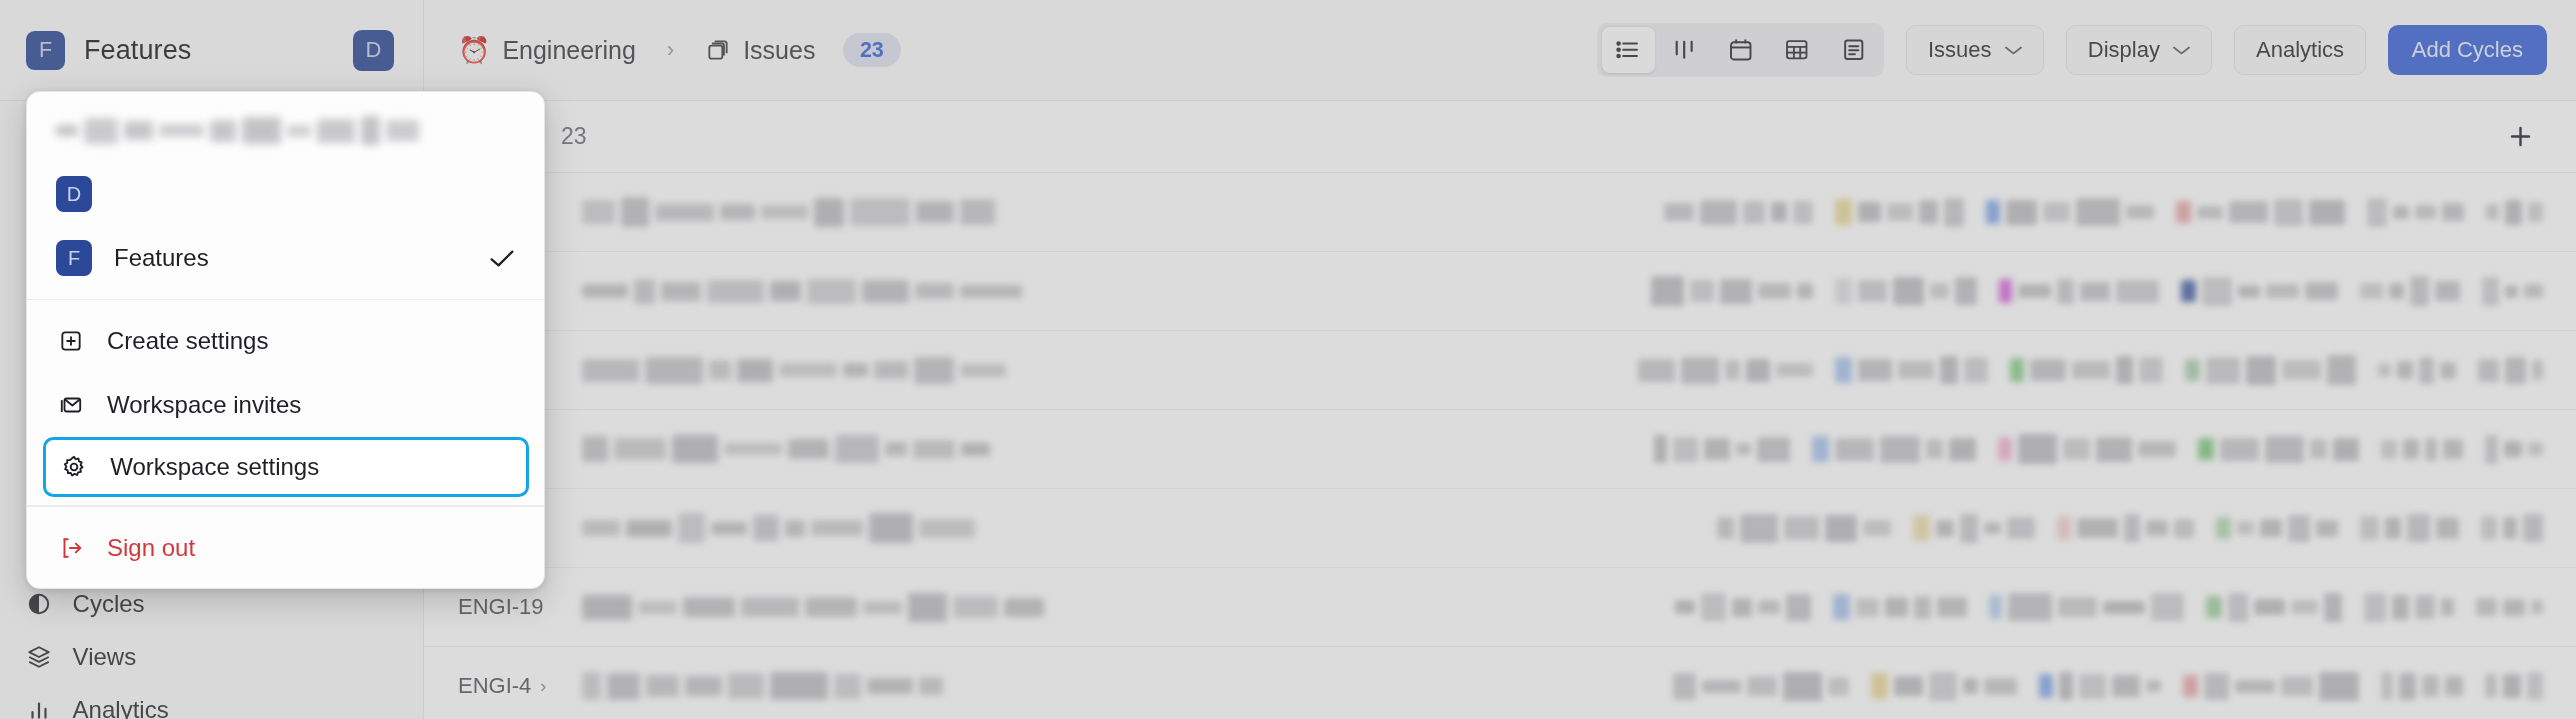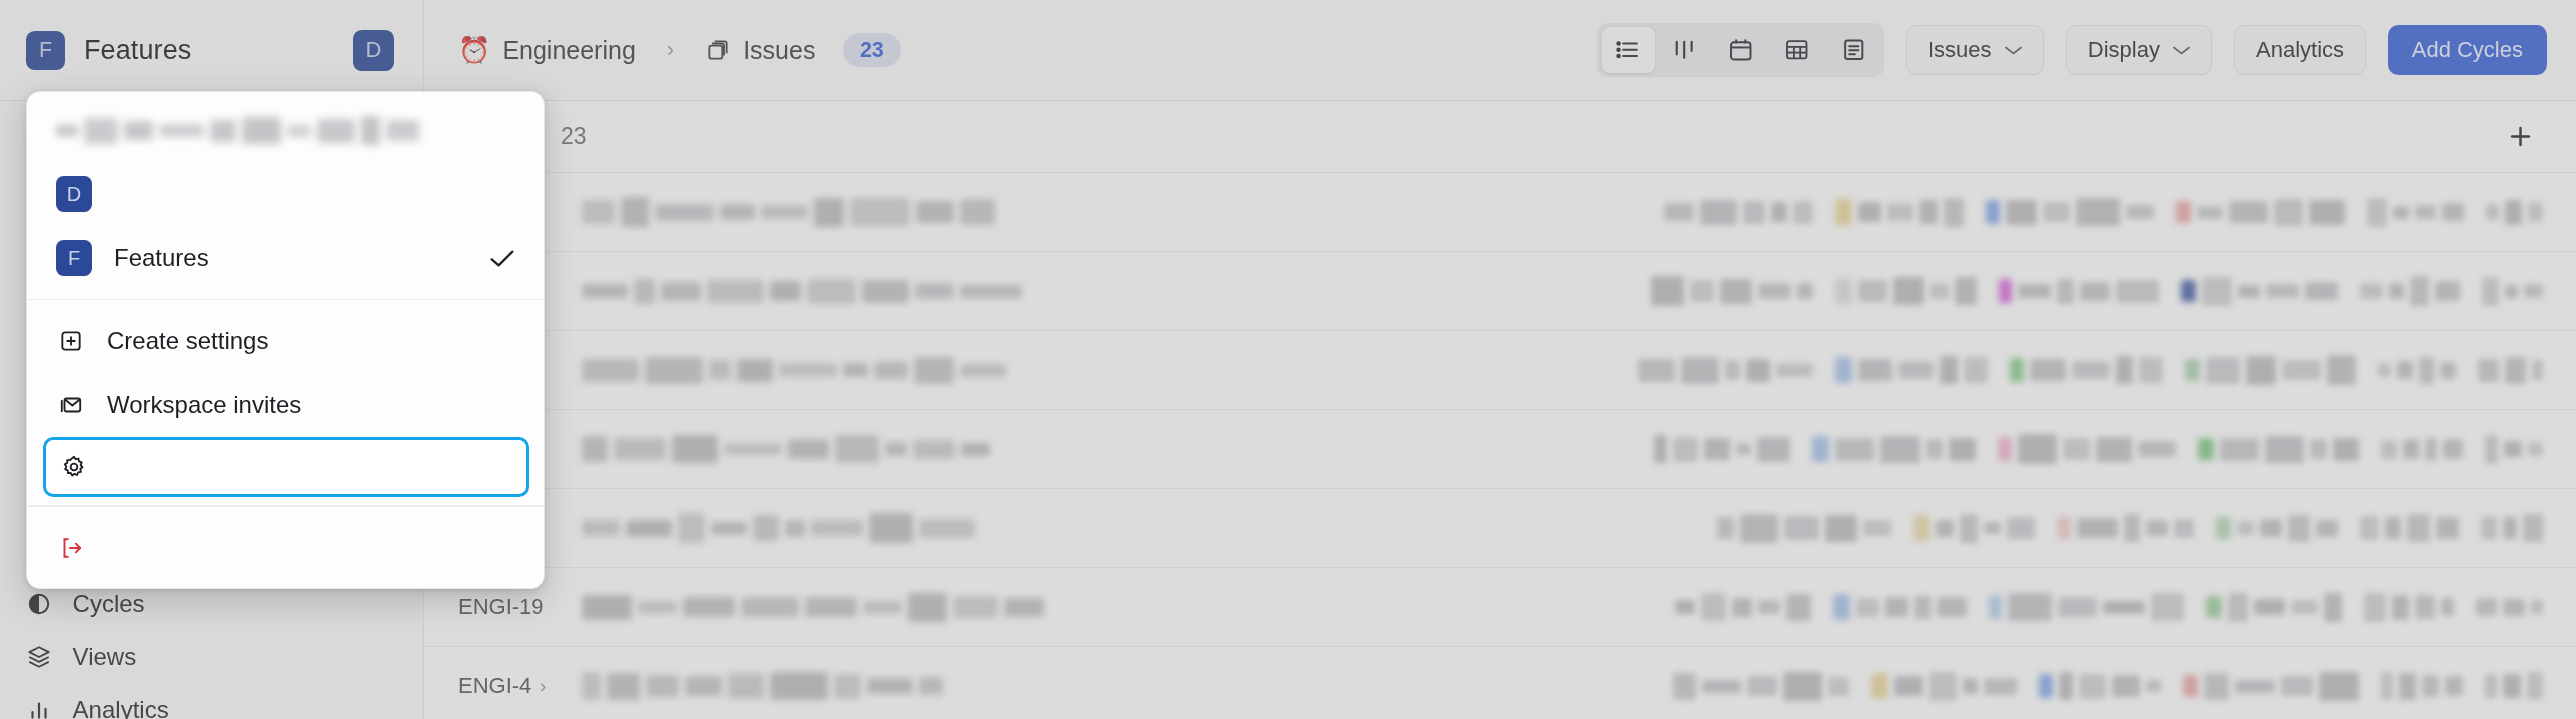--- a/index.html
+++ b/index.html
@@ -766,31 +766,33 @@
       <span class="mlabel">Workspace invites</span>
     </div>
 
     <div class="mitem focused">
       <span class="mico">
         <svg class="icon-svg" width="26" height="26" viewBox="0 0 24 24" fill="none" stroke="#1f1f25" stroke-width="1.7" stroke-linejoin="round">
           <circle cx="12" cy="12" r="3.1"></circle>
           <path d="M12 2.6l1.5 2.2 2.6-.6.5 2.6 2.5 1-1 2.4 1.7 2-2 1.7.6 2.6-2.6.4-.9 2.5-2.4-1.1-2.2 1.5-1.3-2.3-2.6.2-.2-2.6-2.4-1.1 1.2-2.3-1.5-2.2 2.3-1.3-.1-2.6 2.6-.1z"></path>
         </svg>
       </span>
+      <span class="mlabel">Workspace settings</span>
     </div>
 
     <div class="menu-sep"></div>
 
     <div class="mitem danger">
       <span class="mico">
         <svg class="icon-svg" width="26" height="26" viewBox="0 0 24 24" fill="none" stroke="#d3383b" stroke-width="1.8" stroke-linecap="round" stroke-linejoin="round">
           <path d="M6 4v16"></path>
             <path d="M6 4h3"></path>
             <path d="M6 20h3"></path>
           <path d="M11 12h9"></path>
             <path d="M16.5 8l4 4-4 4"></path>
         </svg>
       </span>
+      <span class="mlabel">Sign out</span>
     </div>
   </div>
 
 </div>
 
 
 </body></html>

